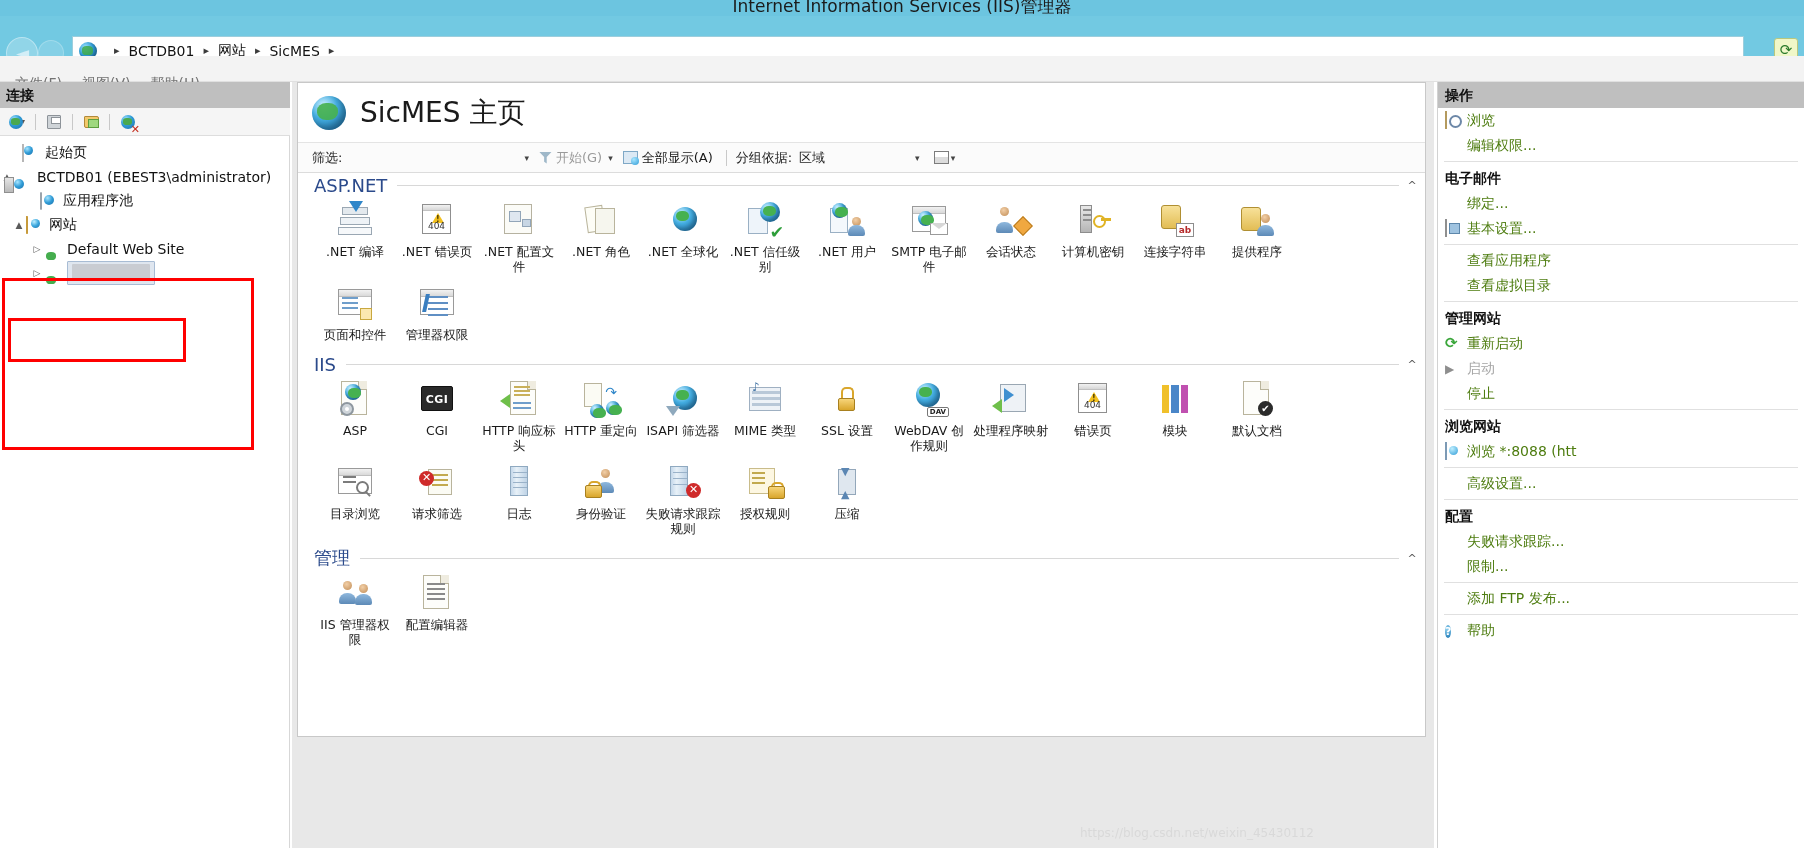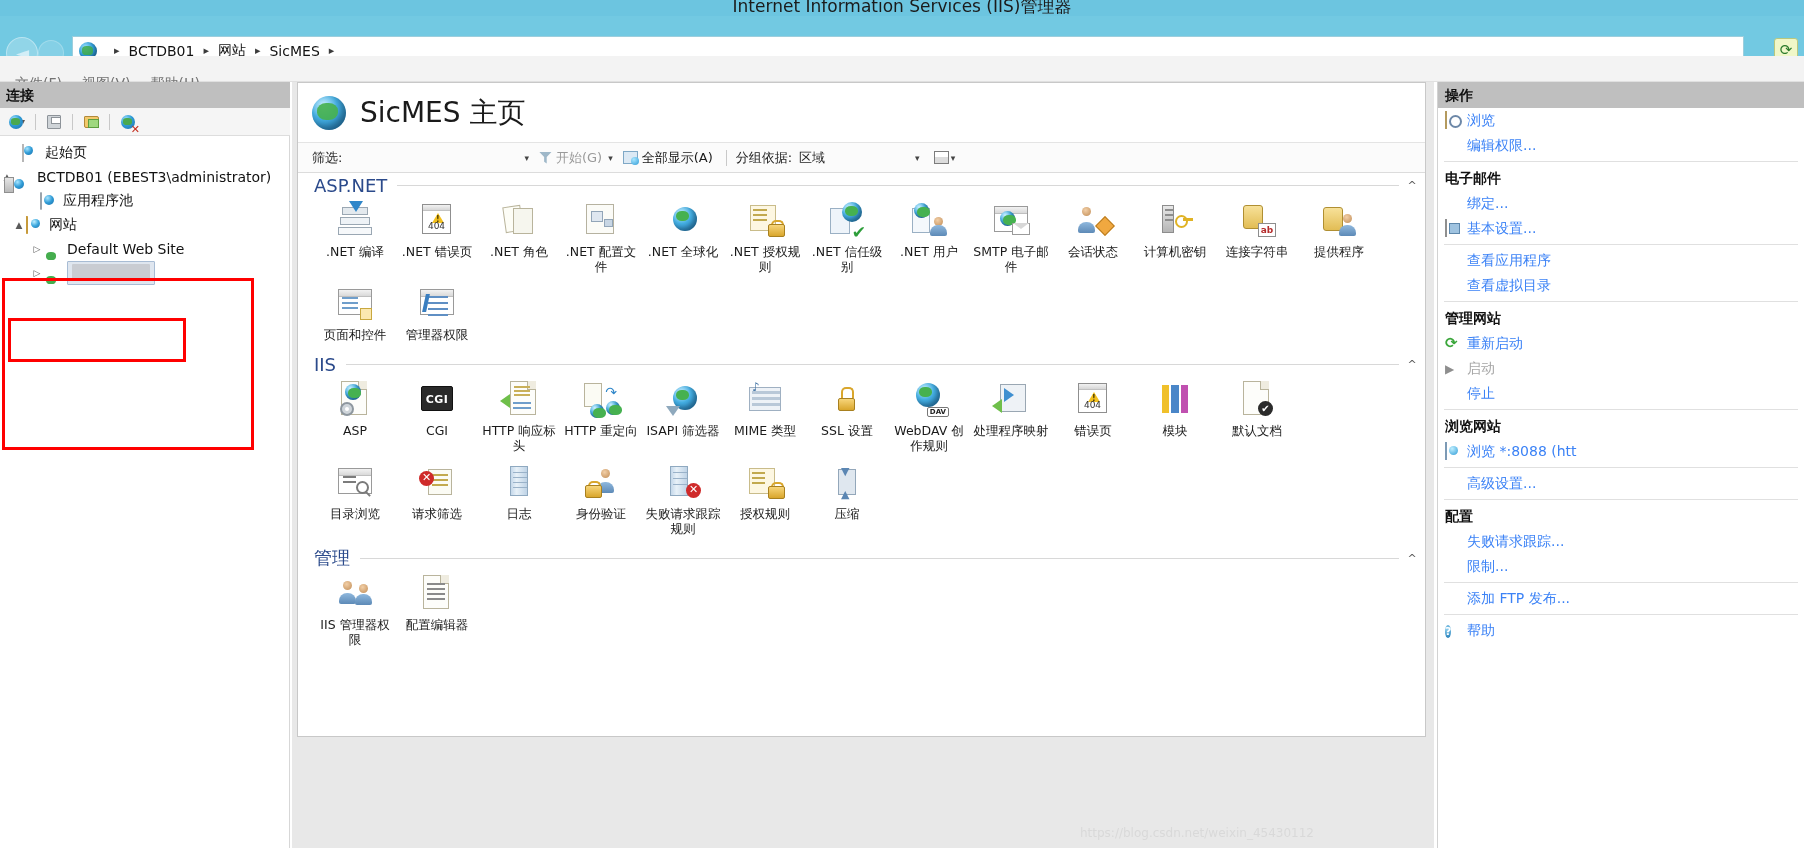--- a/index.html
+++ b/index.html
@@ -422,21 +422,21 @@
   }
   #right-header {
     height: 26px; background: #bfbfbf; color: #111;
     font-weight: bold; font-size: 14px; padding-left: 7px; line-height: 26px;
   }
   .act-row {
     display: flex; align-items: center; height: 25px;
     padding-left: 7px; font-size: 14px; white-space: nowrap;
   }
   .act-ico { width: 22px; flex: 0 0 22px; position: relative; height: 18px; }
-  .act-text { color: #3b82f6; }
+  .act-text { color: #4d7c0f; }
   .act-text.disabled { color: #a6a6a6; }
   .act-section {
     height: 26px; padding-left: 7px; line-height: 26px;
     font-weight: bold; font-size: 14px; color: #111;
   }
   .act-sep { height: 1px; background: #e0e0e0; margin: 3px 6px; }
   .act-indent { padding-left: 29px; }
   .ico-browse {
     width: 17px; height: 15px; background: #f4e7c5; border: 1px solid #b49a5e;
   }
@@ -638,50 +638,42 @@
                   <span class="bar"></span>
                   <span class="tri"></span>
                   <span class="num">404</span>
                 </span>
             </span>
             <span class="tile-label">.NET 错误页</span>
           </div>
 
           <div class="tile">
             <span class="tile-ico">
-              <span style="position:absolute;left:6px;top:7px;width:18px;height:26px;background:#fdfdf6;border:1px solid #b9b49c;transform:rotate(-8deg);"></span>
-              <span style="position:absolute;left:15px;top:9px;width:20px;height:26px;background:#f6f6ee;border:1px solid #b9b49c;"></span>
-            </span>
-            <span class="tile-label">.NET 角色</span>
-          </div>
-
-          <div class="tile">
-            <span class="tile-ico">
               <span style="position:absolute;left:6px;top:5px;width:28px;height:30px;background:#fbfbf7;border:1px solid #b6b2a0;"></span>
               <span style="position:absolute;left:11px;top:12px;width:12px;height:11px;background:#dfe7f0;border:1px solid #92a5b8;"></span>
               <span style="position:absolute;left:24px;top:20px;width:9px;height:8px;background:#c8d6e4;border:1px solid #92a5b8;"></span>
             </span>
             <span class="tile-label">.NET 配置文件</span>
           </div>
 
           <div class="tile">
             <span class="tile-ico">
+              <span style="position:absolute;left:6px;top:7px;width:18px;height:26px;background:#fdfdf6;border:1px solid #b9b49c;transform:rotate(-8deg);"></span>
+              <span style="position:absolute;left:15px;top:9px;width:20px;height:26px;background:#f6f6ee;border:1px solid #b9b49c;"></span>
+            </span>
+            <span class="tile-label">.NET 角色</span>
+          </div>
+
+          <div class="tile">
+            <span class="tile-ico">
               <span class="globe-s" style="left:11px;top:8px;width:24px;height:24px;"></span>
             </span>
             <span class="tile-label">.NET 全球化</span>
           </div>
 
-          <div class="tile">
-            <span class="tile-ico">
-              <span style="position:absolute;left:6px;top:6px;width:26px;height:26px;background:#fdf7e2;border:1px solid #c9bc8a;"></span>
-              <span style="position:absolute;left:9px;top:10px;width:14px;height:2px;background:#c2a94e;box-shadow:0 5px 0 #c2a94e,0 10px 0 #c2a94e;"></span>
-              <span class="lock" style="right:3px;bottom:4px;"></span>
-            </span>
-            <span class="tile-label">.NET 授权规则</span>
-          </div>
 
           <div class="tile">
             <span class="tile-ico">
               <span style="position:absolute;left:4px;top:9px;width:20px;height:26px;background:#eef4fa;border:1px solid #9ab0c4;"></span>
               <span class="globe-s" style="left:16px;top:3px;"></span>
               <span class="check-g" style="right:2px;bottom:0px;">✔</span>
             </span>
             <span class="tile-label">.NET 信任级别</span>
           </div>
 

